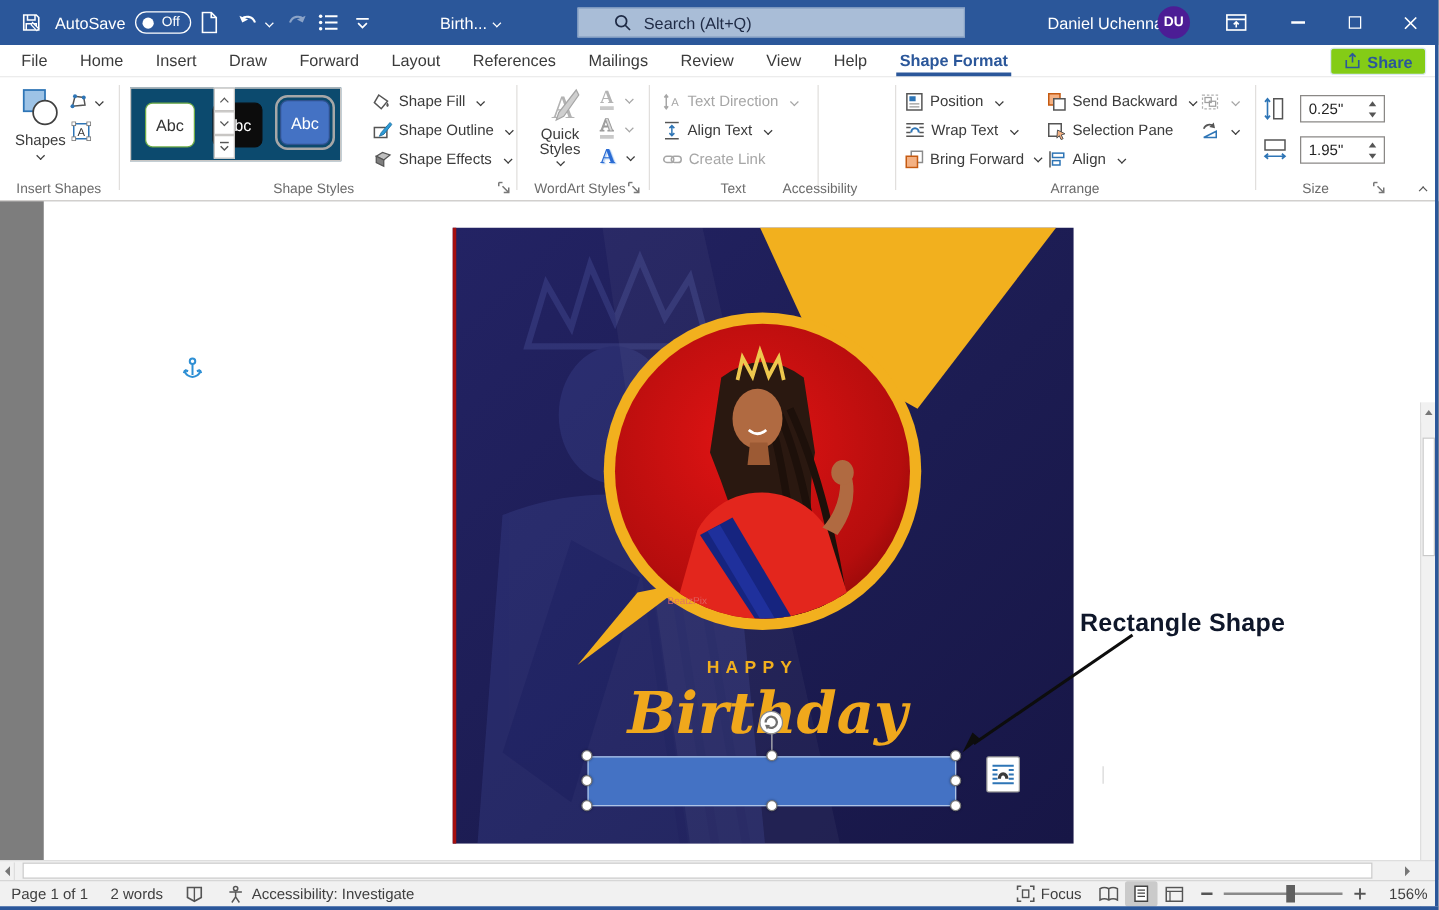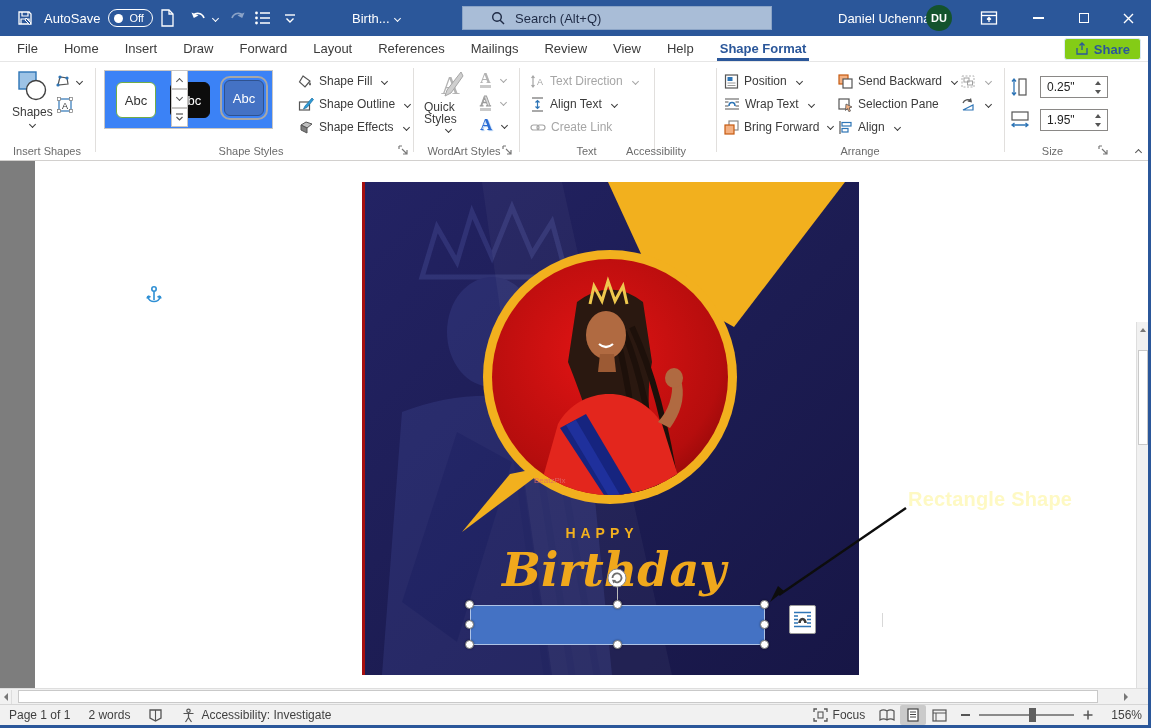--- a/index.html
+++ b/index.html
@@ -11,21 +11,21 @@
   }
   
   #titlebar{position:absolute;left:0;top:0;width:1151px;height:36px;background:#2b579a;color:#fff;}
   .tb-item{position:absolute;top:0;height:36px;display:flex;align-items:center;color:#fff;font-size:13px;}
   .chev{display:inline-block;width:5px;height:5px;border-right:1.4px solid currentColor;border-bottom:1.4px solid currentColor;transform:rotate(45deg);margin-left:5px;vertical-align:2px;}
   .chev.up{transform:rotate(225deg);}
   .autosave-pill{display:flex;align-items:center;border:1px solid #fff;border-radius:10px;height:18px;padding:0 8px 0 5px;margin-left:8px;font-size:11px;}
   .autosave-dot{width:9px;height:9px;border-radius:50%;background:#fff;margin-right:6px;}
   #searchbox{position:absolute;left:462px;top:6px;width:310px;height:24px;background:#a9bdd7;border:1px solid #8ba4c6;display:flex;align-items:center;color:#1e2a45;font-size:13px;}
   #searchbox svg{margin:0 10px 0 28px;}
-  .avatar{width:26px;height:26px;border-radius:50%;background:#14532d;display:flex;align-items:center;justify-content:center;font-size:11px;font-weight:bold;color:#fff;}
+  .avatar{width:26px;height:26px;border-radius:50%;background:#4c1d95;display:flex;align-items:center;justify-content:center;font-size:11px;font-weight:bold;color:#fff;}
   .winbtn{position:absolute;top:0;width:45px;height:36px;display:flex;align-items:center;justify-content:center;}
   .dim{opacity:.45;}
   
   #tabrow{position:absolute;left:0;top:36px;width:1151px;height:26px;background:#fff;display:flex;align-items:stretch;padding-left:4px;border-bottom:1px solid #e6e6e6;}
   .rtab{padding:0 13px;display:flex;align-items:center;font-size:13px;color:#3b3b3b;position:relative;}
   .rtab.active{color:#2b579a;font-weight:bold;}
   .rtab.active:after{content:"";position:absolute;left:10px;right:10px;bottom:0;height:3px;background:#2b579a;}
   #sharebtn{position:absolute;right:10px;top:2px;height:22px;display:flex;align-items:center;gap:5px;color:#2b579a;font-size:13px;font-weight:bold;background:#84cc16;border:1px solid #dbe9f5;border-radius:3px;padding:0 10px;}
   
   #ribbon{position:absolute;left:0;top:62px;width:1151px;height:99px;background:#fff;border-bottom:1px solid #d2d0ce;font-size:12px;color:#3b3b3b;}
@@ -42,21 +42,21 @@
   .spinner{position:absolute;right:2px;top:1px;bottom:1px;width:14px;display:flex;flex-direction:column;justify-content:space-around;align-items:center;color:#555;}
   .tri-up{width:0;height:0;border-left:3.5px solid transparent;border-right:3.5px solid transparent;border-bottom:4px solid #555;}
   .tri-down{width:0;height:0;border-left:3.5px solid transparent;border-right:3.5px solid transparent;border-top:4px solid #555;}
   
   #docarea{position:absolute;left:0;top:161px;width:1151px;height:527px;background:#7d7d7d;}
   #page{position:absolute;left:35px;top:0;width:1113px;height:527px;background:#fff;}
   #card{position:absolute;left:362px;top:21px;width:497px;height:493px;}
   .hdl{position:absolute;width:9px;height:9px;border-radius:50%;background:#fff;border:1px solid #767676;box-shadow:0 0 2px rgba(0,0,0,.45);}
   #selrect{position:absolute;left:470px;top:444px;width:295px;height:40px;background:#4472c4;border:1px solid #aec3e6;}
   #layoutbtn{position:absolute;left:789px;top:444px;width:27px;height:29px;background:#fff;border:1px solid #9b9b9b;border-radius:2px;display:flex;align-items:center;justify-content:center;}
-  #annot-text{position:absolute;left:908px;top:327px;font-size:20px;font-weight:bold;color:#fef9c3;letter-spacing:.2px;}
+  #annot-text{position:absolute;left:864px;top:327px;font-size:20px;font-weight:bold;color:#0f172a;letter-spacing:.2px;}
   #anchor{position:absolute;left:146px;top:124px;}
   #ibeam{position:absolute;left:882px;top:452px;width:8px;height:14px;border-left:1.5px solid #d8d8d8;}
   
   #vscroll{position:absolute;right:3px;top:161px;width:12px;height:527px;background:#f1f1f1;border-left:1px solid #dedede;}
   .sbtn{position:absolute;left:0;width:12px;height:16px;background:#f1f1f1;display:flex;align-items:center;justify-content:center;}
   #vthumb{position:absolute;left:1px;top:28px;width:10px;height:95px;background:#fff;border:1px solid #c9c9c9;}
   #hscroll{position:absolute;left:0;top:688px;width:1148px;height:16px;background:#f1f1f1;border-top:1px solid #dedede;}
   #hthumb{position:absolute;left:18px;top:1px;width:1080px;height:13px;background:#fff;border:1px solid #c9c9c9;}
   
   #statusbar{position:absolute;left:0;top:704px;width:1151px;height:21px;background:#f1f1f1;border-top:1px solid #d6d6d6;display:flex;align-items:center;font-size:12px;color:#3f3f3f;}
@@ -205,21 +205,21 @@
           <text x="8" y="11.5" text-anchor="middle" font-size="9" font-family="Liberation Sans" fill="#333">A</text>
           <rect x="0.5" y="0.5" width="3" height="3" fill="#fff" stroke="#777" stroke-width=".7"></rect>
           <rect x="12.5" y="0.5" width="3" height="3" fill="#fff" stroke="#777" stroke-width=".7"></rect>
           <rect x="0.5" y="12.5" width="3" height="3" fill="#fff" stroke="#777" stroke-width=".7"></rect>
           <rect x="12.5" y="12.5" width="3" height="3" fill="#fff" stroke="#777" stroke-width=".7"></rect>
         </svg>
     </div>
     <div class="glabel" style="left:0;width:94px">Insert Shapes</div>
     <div class="gsep" style="left:95px"></div>
 
-    <div style="position:absolute;left:104px;top:8px;width:169px;height:59px;border:1px solid #c8c6c4;background:#3b82f6">
+    <div style="position:absolute;left:104px;top:8px;width:169px;height:59px;border:1px solid #c8c6c4;background:#0c4a6e">
       <div class="galtile" style="left:11px;top:11px;background:#fff;border:1.4px solid #70ad47;color:#333">Abc</div>
       <div class="galtile" style="left:65px;top:11px;background:#0c0c0c;border:1.4px solid #0c0c0c;color:#fff">Abc</div>
       <div class="galtile" style="left:119px;top:9px;background:#4472c4;border:1.4px solid #2f528f;color:#fff;outline:2px solid #a7a7a7;outline-offset:2px">Abc</div>
     </div>
     <div class="galbtn" style="top:8px">
         <span class="chev up" style="margin:3px 0 0 0"></span>
       </div>
     <div class="galbtn" style="top:27px">
         <span class="chev" style="margin:-2px 0 0 0"></span>
       </div>
@@ -260,21 +260,21 @@
           <path d="M4 4 L9 9 M9 5v4h-4" fill="none" stroke="#777" stroke-width="1.2"></path>
         </svg>
     </div>
     <div class="gsep" style="left:413px"></div>
 
     <div class="bigbtn disabled" style="left:424px;width:48px">
       <svg width="34" height="30" viewBox="0 0 34 30">
           <text x="10" y="24" font-size="26" font-family="Liberation Serif" fill="#b3b3b3">A</text>
           <path d="M30 2 L16 20 L14 26 L20 23 L32 6 Z" fill="#cfcfcf" stroke="#a6a6a6" stroke-width="1"></path>
         </svg>
-      <span style="margin-top:1px;text-align:left;line-height:12px">Quick Styles</span>
+      <span style="margin-top:1px;text-align:center;line-height:12px">Quick Styles</span>
       <span class="chev" style="margin:2px 0 0 0"></span>
     </div>
     <div class="rrow disabled" style="left:480px;top:8px">
       <span style="font-family:'Liberation Serif',serif;font-size:15px;font-weight:bold;color:#b3b3b3;border-bottom:3px solid #c9c9c9;line-height:14px">A</span>
         <span class="chev"></span>
     </div>
     <div class="rrow disabled" style="left:480px;top:31px">
       <span style="font-family:'Liberation Serif',serif;font-size:15px;font-weight:bold;color:#d9d9d9;-webkit-text-stroke:.8px #9a9a9a;border-bottom:3px solid #c9c9c9;line-height:14px">A</span>
         <span class="chev"></span>
     </div>

